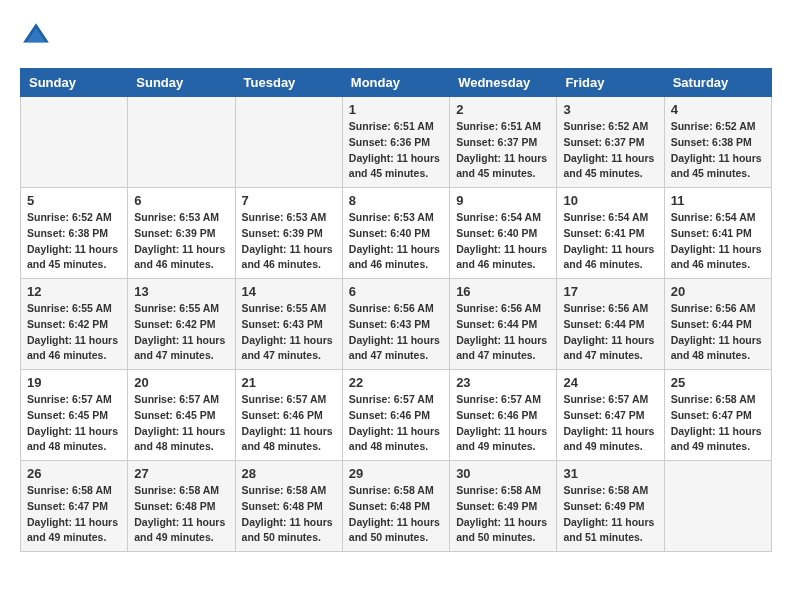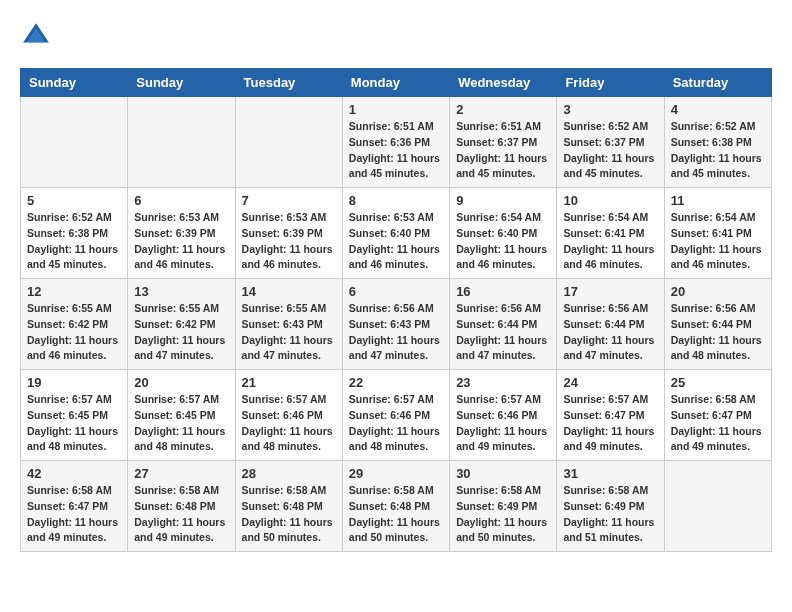--- a/index.html
+++ b/index.html
@@ -231,21 +231,21 @@
           <span class="day-number">24</span>
           <div class="day-info">Sunrise: 6:57 AM<br>Sunset: 6:47 PM<br>Daylight: 11 hours and 49 minutes.</div>
         </td>
         <td>
           <span class="day-number">25</span>
           <div class="day-info">Sunrise: 6:58 AM<br>Sunset: 6:47 PM<br>Daylight: 11 hours and 49 minutes.</div>
         </td>
       </tr>
       <tr>
         <td>
-          <span class="day-number">42</span>
+          <span class="day-number">26</span>
           <div class="day-info">Sunrise: 6:58 AM<br>Sunset: 6:47 PM<br>Daylight: 11 hours and 49 minutes.</div>
         </td>
         <td>
           <span class="day-number">27</span>
           <div class="day-info">Sunrise: 6:58 AM<br>Sunset: 6:48 PM<br>Daylight: 11 hours and 49 minutes.</div>
         </td>
         <td>
           <span class="day-number">28</span>
           <div class="day-info">Sunrise: 6:58 AM<br>Sunset: 6:48 PM<br>Daylight: 11 hours and 50 minutes.</div>
         </td>

